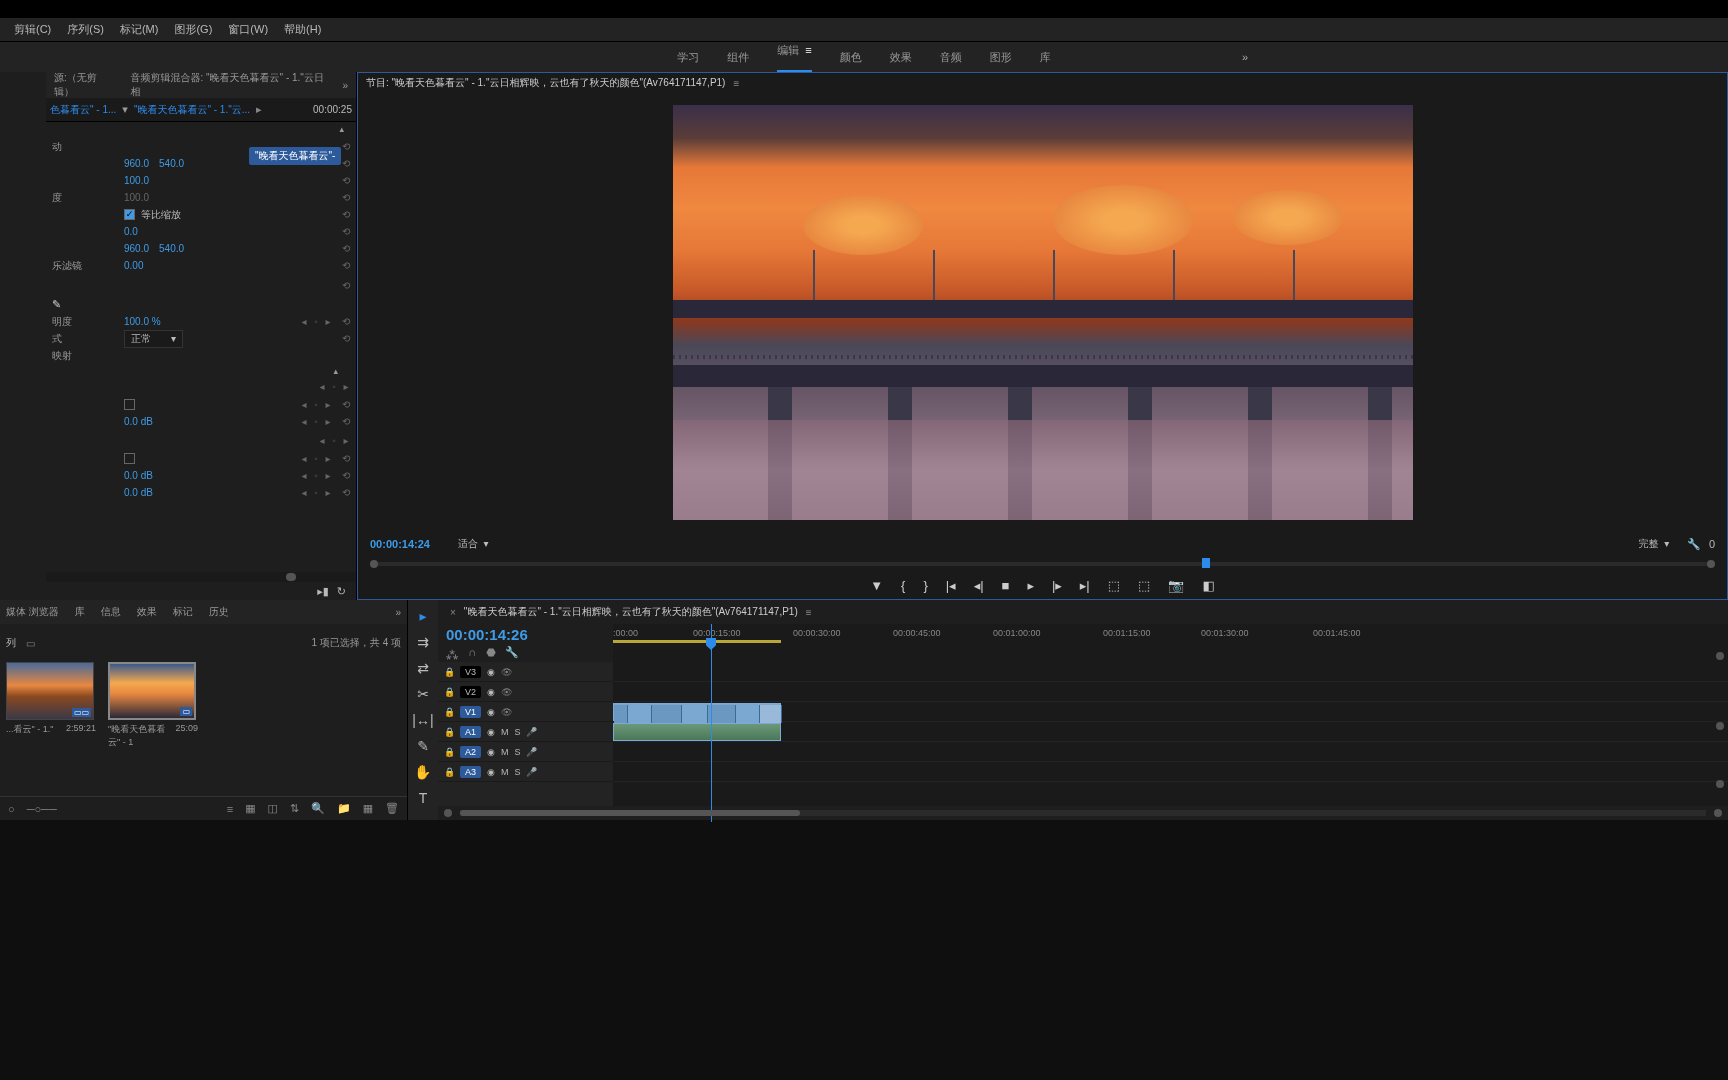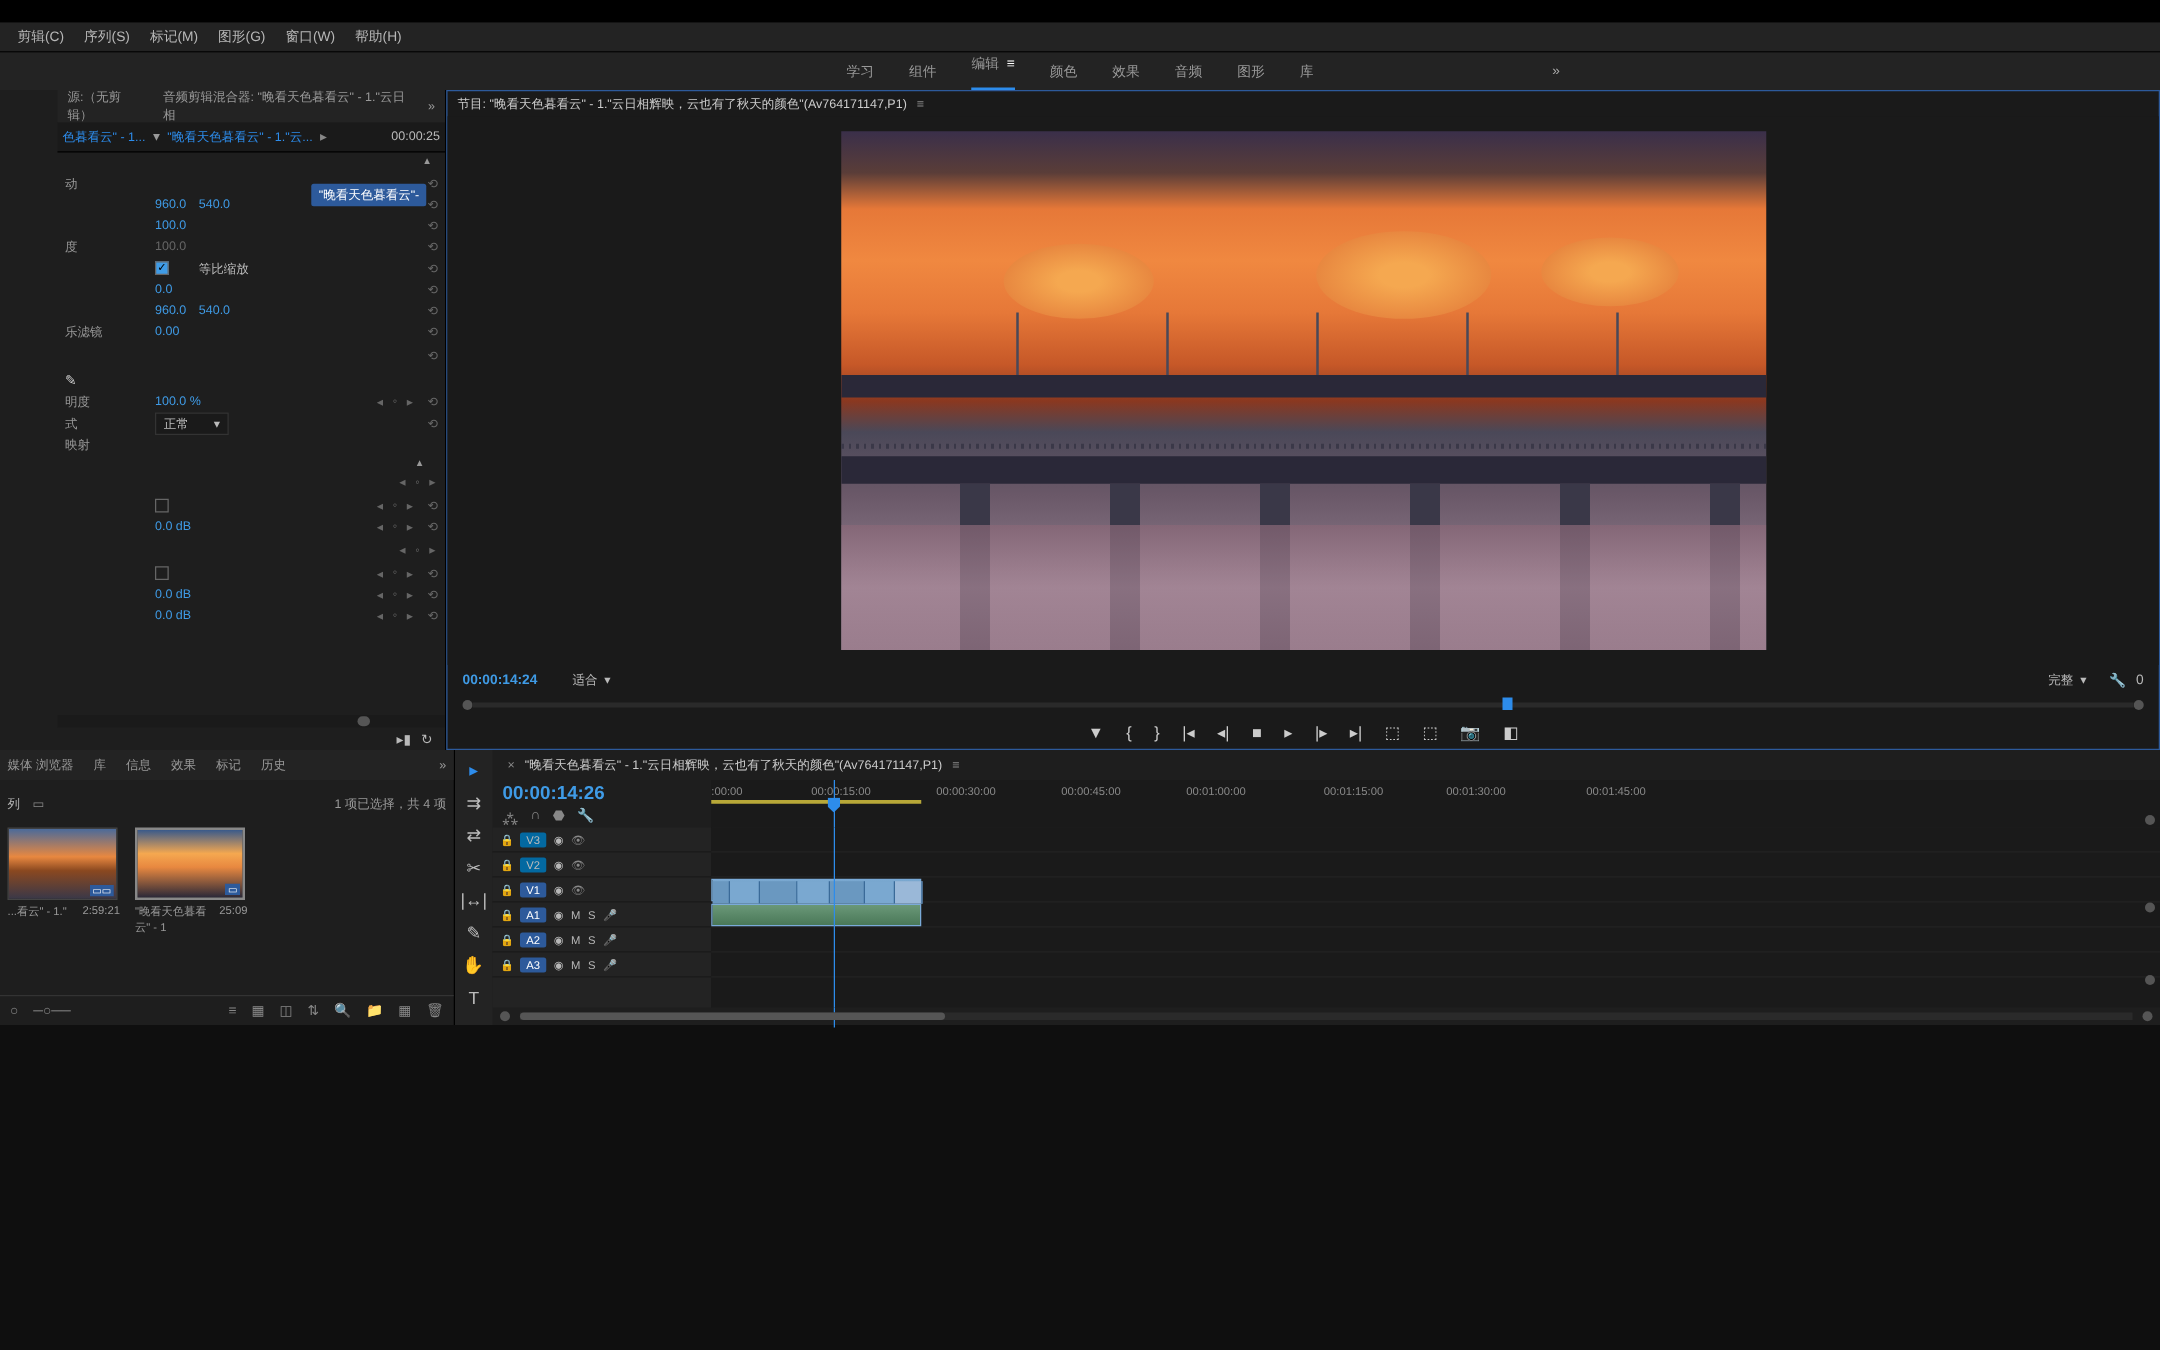--- a/index.html
+++ b/index.html
@@ -74,21 +74,21 @@
 
 .monitor-scrubber { height: 16px; display: flex; align-items: center; padding: 0 12px; }
 .scrub-track { flex: 1; height: 4px; background: #2a2a2a; position: relative; }
 .scrub-playhead { position: absolute; top: -4px; width: 8px; height: 10px; background: #2d8ceb; left: 62%; }
 .scrub-dot { width: 8px; height: 8px; background: #555; border-radius: 50%; }
 
 .transport { height: 30px; display: flex; justify-content: center; align-items: center; gap: 18px; }
 .transport span { color: #ccc; cursor: pointer; font-size: 13px; }
 
 .bottom-area { display: flex; height: 220px; }
-.project-panel { width: 364px; background: #1e1e1e; border-right: 1px solid #000; display: flex; flex-direction: column; }
+.project-panel { width: 408px; background: #1e1e1e; border-right: 1px solid #000; display: flex; flex-direction: column; }
 .project-tabs { height: 24px; display: flex; align-items: center; padding: 0 6px; gap: 16px; font-size: 10px; background: #232323; }
 .project-tabs span { color: #999; cursor: pointer; }
 .project-content { flex: 1; padding: 6px; }
 .bin-header { display: flex; align-items: center; height: 26px; gap: 10px; font-size: 10px; }
 .bin-header .icon { color: #888; }
 .bin-header .status { margin-left: auto; color: #999; }
 .thumbnails { display: flex; gap: 12px; margin-top: 6px; }
 .thumb { width: 90px; }
 .thumb-img { width: 88px; height: 58px; background: linear-gradient(180deg, #4a6a9a 0%, #e88840 40%, #8a4820 60%, #3a3848 100%); border: 1px solid #444; position: relative; }
 .thumb.sel .thumb-img { border: 2px solid #888; }
@@ -114,21 +114,21 @@
 .ruler-tick { position: absolute; top: 4px; font-size: 9px; color: #888; }
 .ruler-range { position: absolute; top: 16px; height: 3px; background: #b8a838; left: 0; width: 168px; }
 .playhead-line { position: absolute; top: 0; bottom: -160px; width: 1px; background: #2d8ceb; }
 .playhead-head { position: absolute; top: 14px; width: 10px; height: 12px; background: #2d8ceb; margin-left: -5px; clip-path: polygon(0 0, 100% 0, 100% 60%, 50% 100%, 0 60%); }
 
 .tracks { flex: 1; display: flex; }
 .track-headers { width: 175px; background: #232323; }
 .track-row { height: 20px; display: flex; align-items: center; gap: 6px; padding: 0 6px; border-bottom: 1px solid #1a1a1a; font-size: 9px; }
 .track-row.audio { height: 20px; }
 .track-row .lock { color: #888; width: 10px; }
-.track-row .tag { background: #0369a1; padding: 1px 5px; color: #bbb; border-radius: 2px; }
+.track-row .tag { background: #000000; padding: 1px 5px; color: #bbb; border-radius: 2px; }
 .track-row .tag.active { background: #2d5a9b; color: #fff; }
 .track-row .eye { color: #888; }
 .track-content { flex: 1; position: relative; background: #1a1a1a; }
 .track-lane { height: 20px; border-bottom: 1px solid #232323; position: relative; }
 .clip { position: absolute; top: 1px; height: 18px; background: #5a8ab8; border: 1px solid #7aaad8; }
 .clip.v { background: linear-gradient(180deg, #7aa8d0 0%, #5a88b0 100%); }
 .clip.a { background: linear-gradient(180deg, #6a9878 0%, #4a7858 100%); }
 .clip-seg { position: absolute; top: 1px; height: 18px; border-right: 1px solid #3a6a98; }
 
 .scroll-markers { position: absolute; right: 4px; width: 8px; }
@@ -207,21 +207,21 @@
       <div class="effect-row">
           <span class="label">度</span>
           <span style="color:#666">100.0</span>
           <span class="kf">
             <span class="reset">⟲</span>
           </span>
         </div>
       <div class="effect-row">
           <span class="label"></span>
           <span class="checkbox checked"></span>
-          <span style="margin-left:24px;color:#bbb">等比缩放</span>
+          <span style="margin-left:6px;color:#bbb">等比缩放</span>
           <span class="kf">
             <span class="reset">⟲</span>
           </span>
         </div>
       <div class="effect-row">
           <span class="label"></span>
           <span class="val">0.0</span>
           <span class="kf">
             <span class="reset">⟲</span>
           </span>

